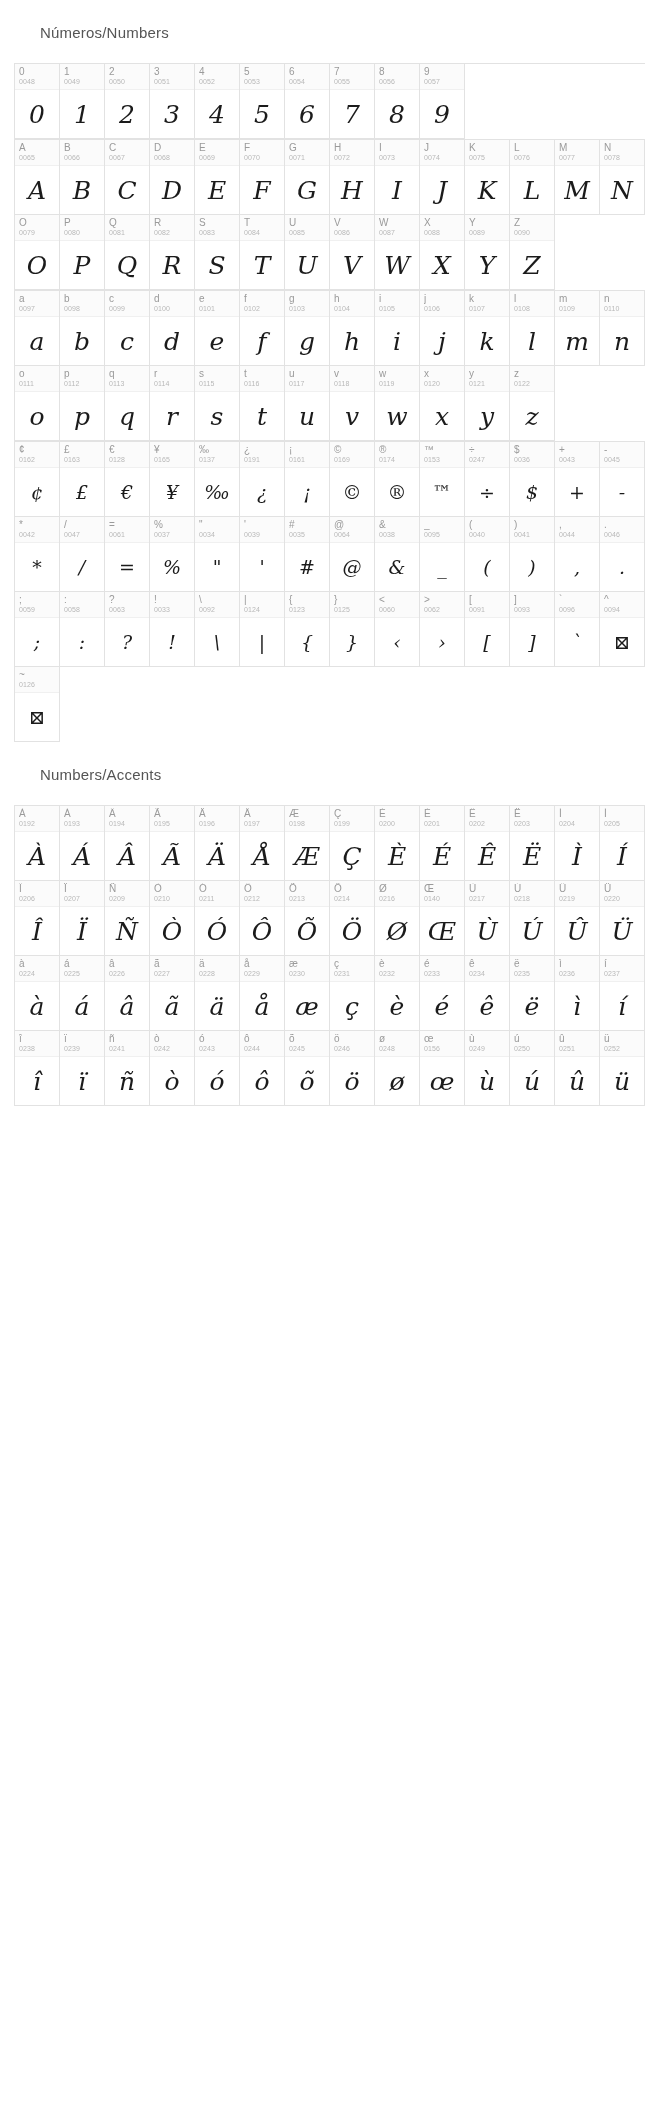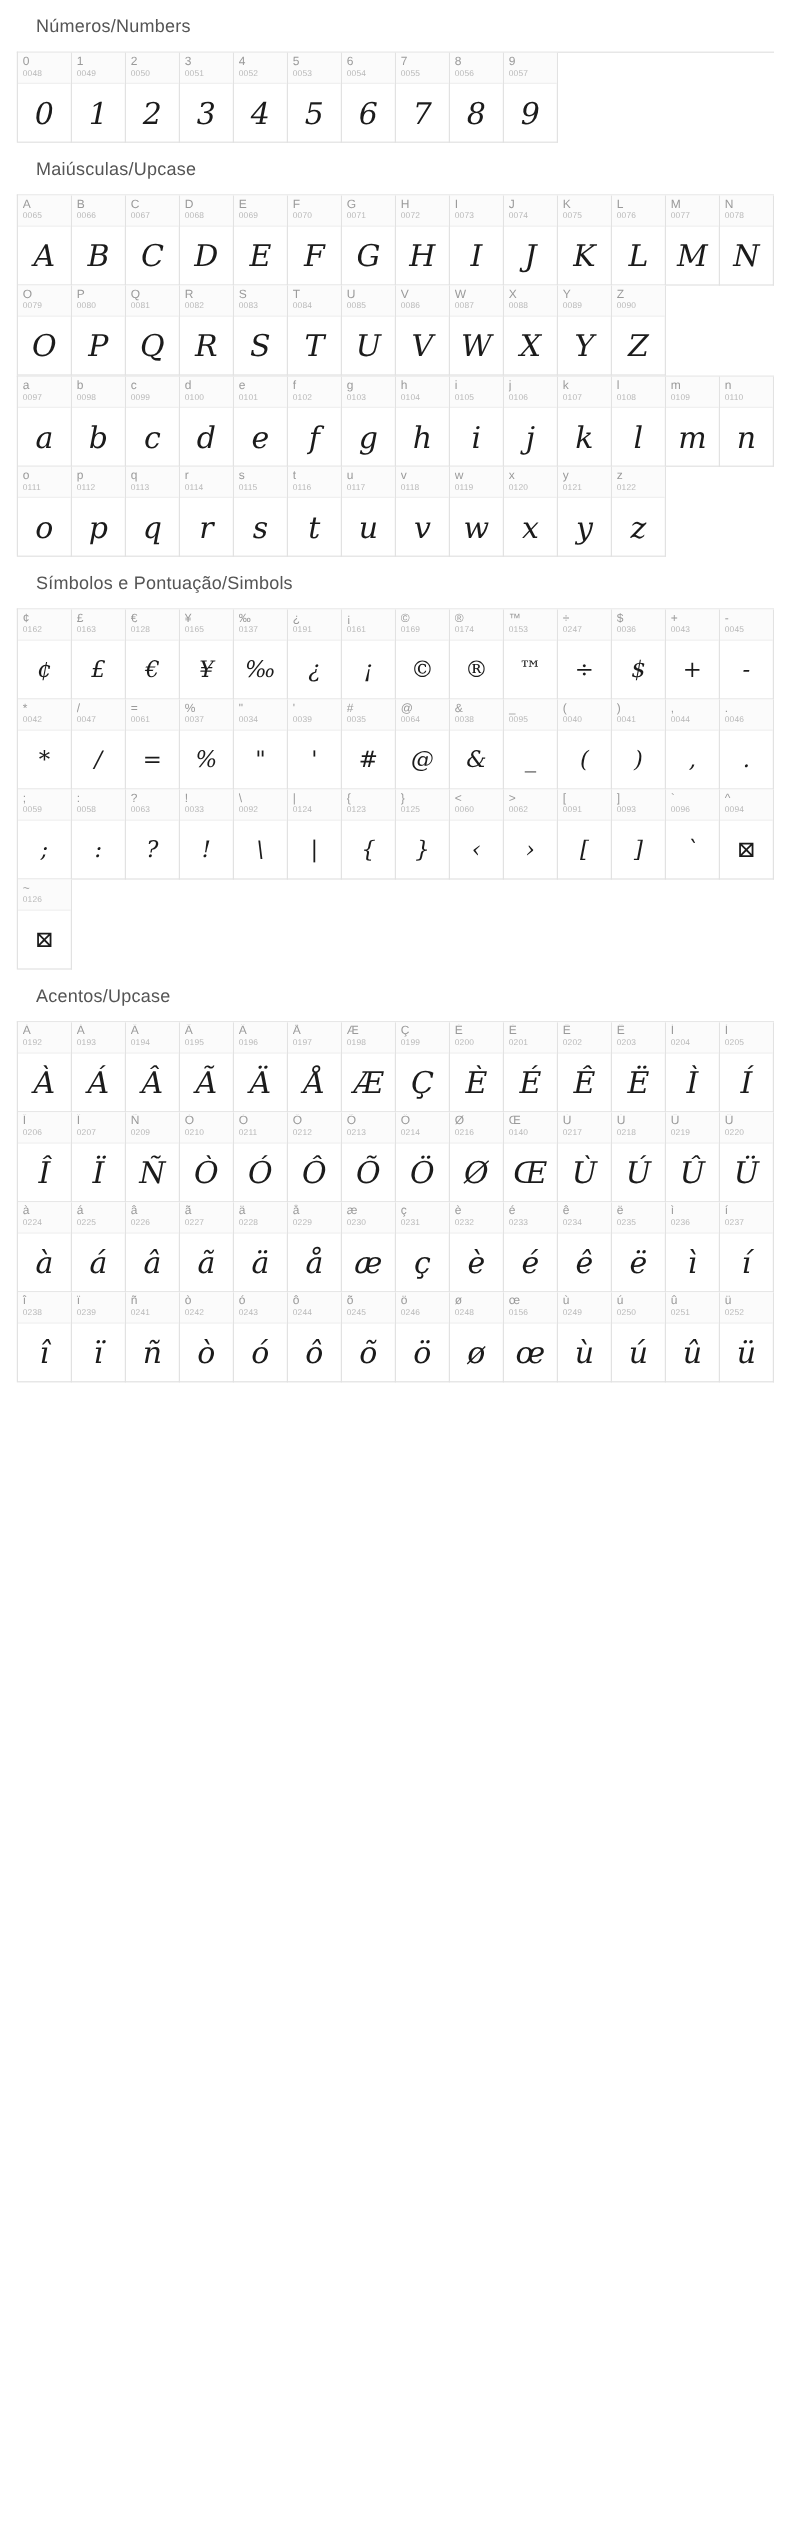--- a/index.html
+++ b/index.html
@@ -17,21 +17,21 @@
     box-sizing: border-box;
     padding: 0 0 30px 0;
   }
   .section {
     margin: 0 0 0 0;
   }
   .section-title {
     font-size: 15px;
     color: #555555;
     font-weight: normal;
-    margin: 0;
+    margin: 10px;
     padding: 14px 0 12px 30px;
     letter-spacing: 0.2px;
   }
   .grid {
     display: flex;
     flex-wrap: wrap;
     margin-left: 14px;
     border-left: 1px solid #e2e2e2;
     border-top: 1px solid #e2e2e2;
     width: 631px;
@@ -160,21 +160,20 @@
         <div class="glyph-cell">
           <div class="cell-head">
             <span class="cell-char">9</span>
             <span class="cell-code">0057</span>
           </div>
           <div class="cell-body">9</div>
         </div>
       </div>
     </div>
     <div class="section">
-      <div class="section-title">Maiúsculas/Upcase</div>
       <div class="grid">
         <div class="glyph-cell">
           <div class="cell-head">
             <span class="cell-char">A</span>
             <span class="cell-code">0065</span>
           </div>
           <div class="cell-body">A</div>
         </div>
         <div class="glyph-cell">
           <div class="cell-head">
@@ -533,21 +532,20 @@
         <div class="glyph-cell">
           <div class="cell-head">
             <span class="cell-char">z</span>
             <span class="cell-code">0122</span>
           </div>
           <div class="cell-body">z</div>
         </div>
       </div>
     </div>
     <div class="section">
-      <div class="section-title">Símbolos e Pontuação/Simbols</div>
       <div class="grid">
         <div class="glyph-cell">
           <div class="cell-head">
             <span class="cell-char">¢</span>
             <span class="cell-code">0162</span>
           </div>
           <div class="cell-body small">¢</div>
         </div>
         <div class="glyph-cell">
           <div class="cell-head">
@@ -839,21 +837,21 @@
         <div class="glyph-cell">
           <div class="cell-head">
             <span class="cell-char">~</span>
             <span class="cell-code">0126</span>
           </div>
           <div class="cell-body small">⊠</div>
         </div>
       </div>
     </div>
     <div class="section">
-      <div class="section-title">Acentos/Upcase</div>
+      <div class="section-title">Numbers/Accents</div>
       <div class="grid">
         <div class="glyph-cell">
           <div class="cell-head">
             <span class="cell-char">À</span>
             <span class="cell-code">0192</span>
           </div>
           <div class="cell-body">À</div>
         </div>
         <div class="glyph-cell">
           <div class="cell-head">

